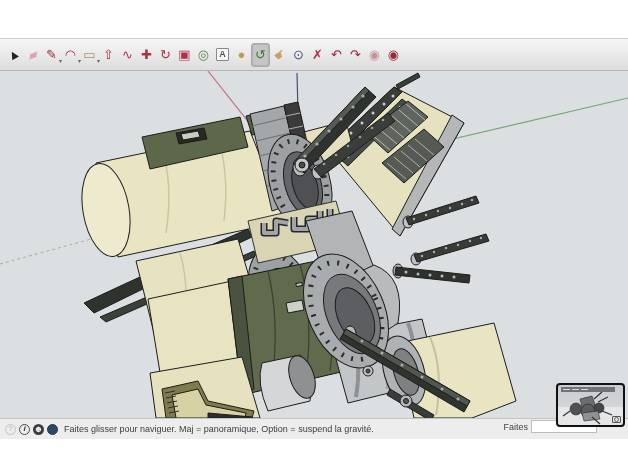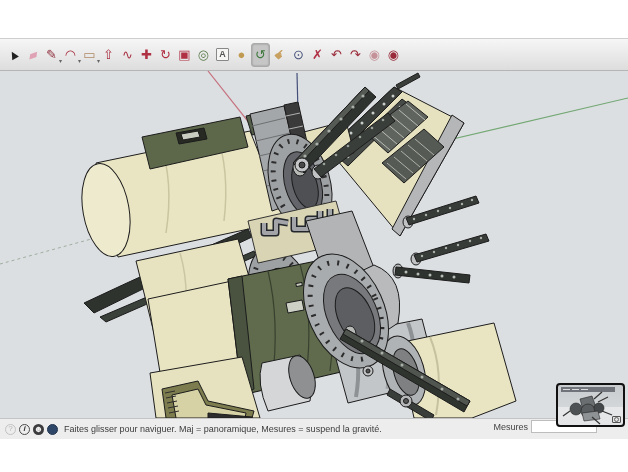--- a/index.html
+++ b/index.html
@@ -397,23 +397,23 @@
   </svg>
 </div>
 
 <div class="statusbar">
   <div class="sb-icons" id="sb-icons">
       <span class="sb-ic faint">?</span>
       <span class="sb-ic outline">i</span>
       <span class="sb-ic dark">☻</span>
       <span class="sb-ic navy"></span>
     </div>
-  <span class="sb-msg">Faites glisser pour naviguer. Maj = panoramique, Mesures = suspend la gravité.</span>
+  <span class="sb-msg">Faites glisser pour naviguer. Maj = panoramique, Option = suspend la gravité.</span>
 </div>
-<span class="measures">Mesures</span>
+<span class="measures">Faites</span>
 <input class="measures-input" value="" style="">
 
 <div class="preview">
   <div class="mini-title">
       <i></i>
       <i></i>
       <i></i>
     </div>
   <svg width="65" height="40" viewBox="0 0 65 40" style="position:absolute;left:0;top:4px;">
     <g stroke="#222" stroke-width="0.6">

